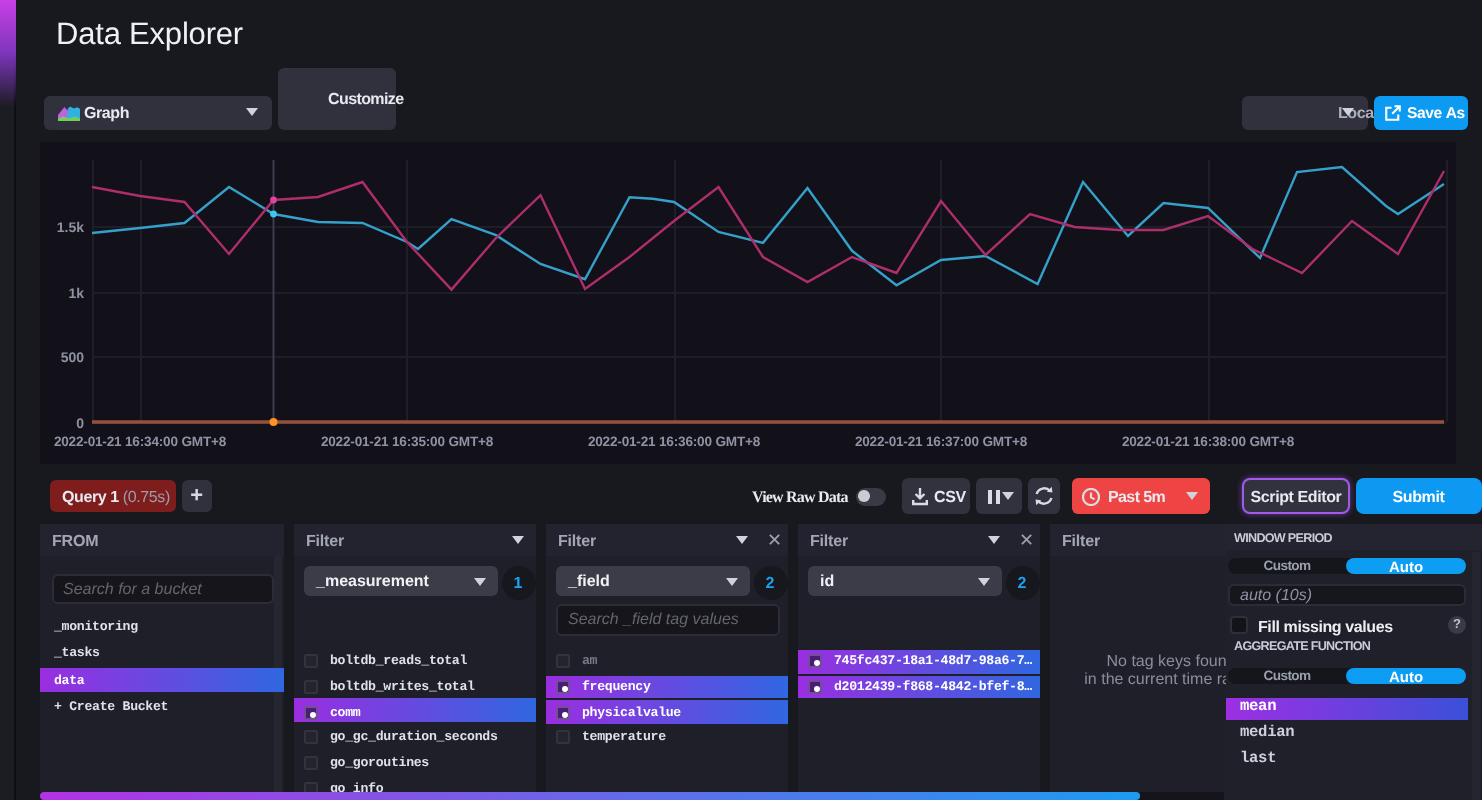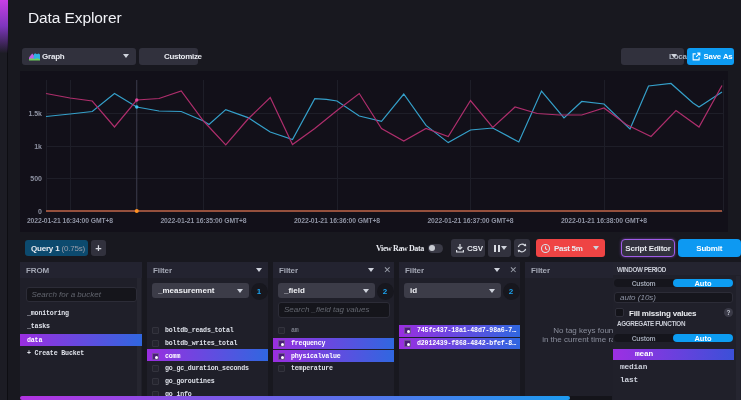--- a/index.html
+++ b/index.html
@@ -39,21 +39,21 @@
 
 <div class="btn" style="left:22px;top:47.5px;width:114px;height:17px;">
   <svg width="11" height="10" style="margin-left:7px;" viewBox="0 0 11 10">
     <polygon points="0,9 0,6.5 3.2,2.5 6.2,6 6.2,9" fill="#c45fe0"></polygon>
     <polygon points="4.5,9 4.8,3.5 6,2.2 8,3.2 9.5,2.6 11,3.4 11,9" fill="#2fb2e3"></polygon>
     <polygon points="0,9.5 0,8.3 2.5,7.2 5.5,8.1 8.5,7.3 11,8.2 11,9.5" fill="#6fd15c"></polygon>
   </svg>
   <span style="margin-left:2px;">Graph</span>
   <span class="caret" style="position:absolute;right:7px;"></span>
 </div>
-<div class="btn" style="left:139px;top:48px;width:59px;height:17px;letter-spacing:-.3px;padding-left:18px;">
+<div class="btn" style="left:139px;top:34px;width:59px;height:31px;letter-spacing:-.3px;padding-left:18px;">
   <svg width="9" height="9" style="margin-left:4px;" viewBox="0 0 16 16">
     <path fill="#d9dce3" d="M15 6.5h-1.6a5.6 5.6 0 0 0-.6-1.4l1.2-1.2-1.9-1.9-1.2 1.2c-.4-.3-.9-.5-1.4-.6V1H6.5v1.6c-.5.1-1 .3-1.4.6L3.9 2 2 3.9l1.2 1.2c-.3.4-.5.9-.6 1.4H1v2.6h1.6c.1.5.3 1 .6 1.4L2 11.7l1.9 1.9 1.2-1.2c.4.3.9.5 1.4.6V15h2.6v-1.6c.5-.1 1-.3 1.4-.6l1.2 1.2 1.9-1.9-1.2-1.2c.3-.4.5-.9.6-1.4H15V6.5zM8 10.2A2.2 2.2 0 1 1 8 5.8a2.2 2.2 0 0 1 0 4.4z"></path>
   </svg>
   <span style="margin-left:3px;">Customize</span>
 </div>
 <div class="btn" style="left:621px;top:47.5px;width:63px;height:17px;color:#aab0bd;gap:38px;">
   <svg width="7" height="10" style="margin-left:6px;" viewBox="0 0 7 10">
     <circle cx="3.5" cy="2.8" r="2.3" fill="#b9bec9"></circle>
     <rect x="2.9" y="4.5" width="1.2" height="4.5" fill="#b9bec9"></rect>
   </svg>
@@ -115,21 +115,21 @@
     228,48 250.25,26.6 272.5,73.5 294.75,57.5 317,39.5 339.25,22.5 361.5,57.5 383.75,70
     406,57.5 428.25,65.5 450.5,29.5 472.75,56.5 495,36 517.25,42.5 539.5,44 561.75,44
     584,37 606.25,53.5 631,65.5 656,39.5 679,56 702,14.5"></polyline>
 
   <circle cx="116.75" cy="29" r="1.7" fill="#e0439a"></circle>
   <circle cx="116.75" cy="36" r="1.7" fill="#41c3ef"></circle>
   <circle cx="116.75" cy="140" r="2" fill="#ff9322"></circle>
 </svg>
 </div>
 
-<div class="btn" style="left:25px;top:240px;width:62.5px;height:16px;background:#0c4a6e;">
+<div class="btn" style="left:25px;top:240px;width:62.5px;height:16px;background:#7f1d1d;">
   <span style="margin-left:6px;">Query 1</span>
     <span style="color:#9a9daa;font-weight:normal;">&nbsp;(0.75s)</span>
 </div>
 <div class="btn" style="left:90.5px;top:240px;width:15.5px;height:16px;justify-content:center;font-size:11px;color:#d5d8e0;">+</div>
 
 <div class="abs" style="left:376px;top:243.5px;font-size:8px;letter-spacing:-.4px;font-weight:bold;color:#e8eaf0;white-space:nowrap;font-family:Liberation Serif, serif;">View Raw Data</div>
 <div class="abs" style="left:427.5px;top:243.5px;width:15px;height:9px;border-radius:5px;background:#3a3a46;">
   <div class="abs" style="left:1.5px;top:1.6px;width:5.8px;height:5.8px;border-radius:50%;background:#c9ccd3;"></div>
 </div>
 
@@ -290,21 +290,21 @@
   <div class="abs" style="left:2px;top:46px;width:9px;height:9px;background:#131319;border:1px solid #2f2f3a;border-radius:2px;"></div>
   <div class="abs" style="left:16px;top:47px;font-size:8px;letter-spacing:-.2px;font-weight:bold;color:#eceef2;white-space:nowrap;">Fill missing values</div>
   <div class="abs" style="left:111px;top:46px;width:9px;height:9px;border-radius:50%;background:#3a3a47;color:#c0c4cf;font-size:6.5px;font-weight:bold;text-align:center;line-height:9px;">?</div>
   <div style="position:absolute;left:4px;top:58px;font-size:6.3px;font-weight:bold;color:#c9ccd6;letter-spacing:-.35px;">AGGREGATE FUNCTION</div>
 
   <div class="abs" style="left:1px;top:71.5px;width:119px;height:8.8px;background:#15151c;border-radius:5px;">
     <div class="abs" style="left:0;top:0;width:59px;text-align:center;font-size:6.8px;letter-spacing:-.3px;font-weight:bold;color:#9aa0ad;line-height:9.2px;">Custom</div>
     <div class="abs" style="left:59px;top:0;width:60px;height:8.8px;background:#0d9df2;border-radius:5px;text-align:center;font-size:7.5px;font-weight:bold;color:#fff;line-height:9px;">Auto</div>
   </div>
   <div class="gradrow" style="left:0;top:87px;width:121px;height:10.5px;background:linear-gradient(90deg,#9d2fe3,#3b50d8);"></div>
-  <div class="row" style="left:22px;top:87px;height:10.5px;">
+  <div class="row" style="left:7px;top:87px;height:10.5px;">
       <span class="seltext" style="font-size:7.8px;">mean</span>
     </div>
   <div class="row" style="left:7px;top:100px;height:10.5px;">
       <span class="itemtext" style="color:#ccd0da;font-size:7.8px;">median</span>
     </div>
   <div class="row" style="left:7px;top:113px;height:10.5px;">
       <span class="itemtext" style="color:#ccd0da;font-size:7.8px;">last</span>
     </div>
 </div>
 

